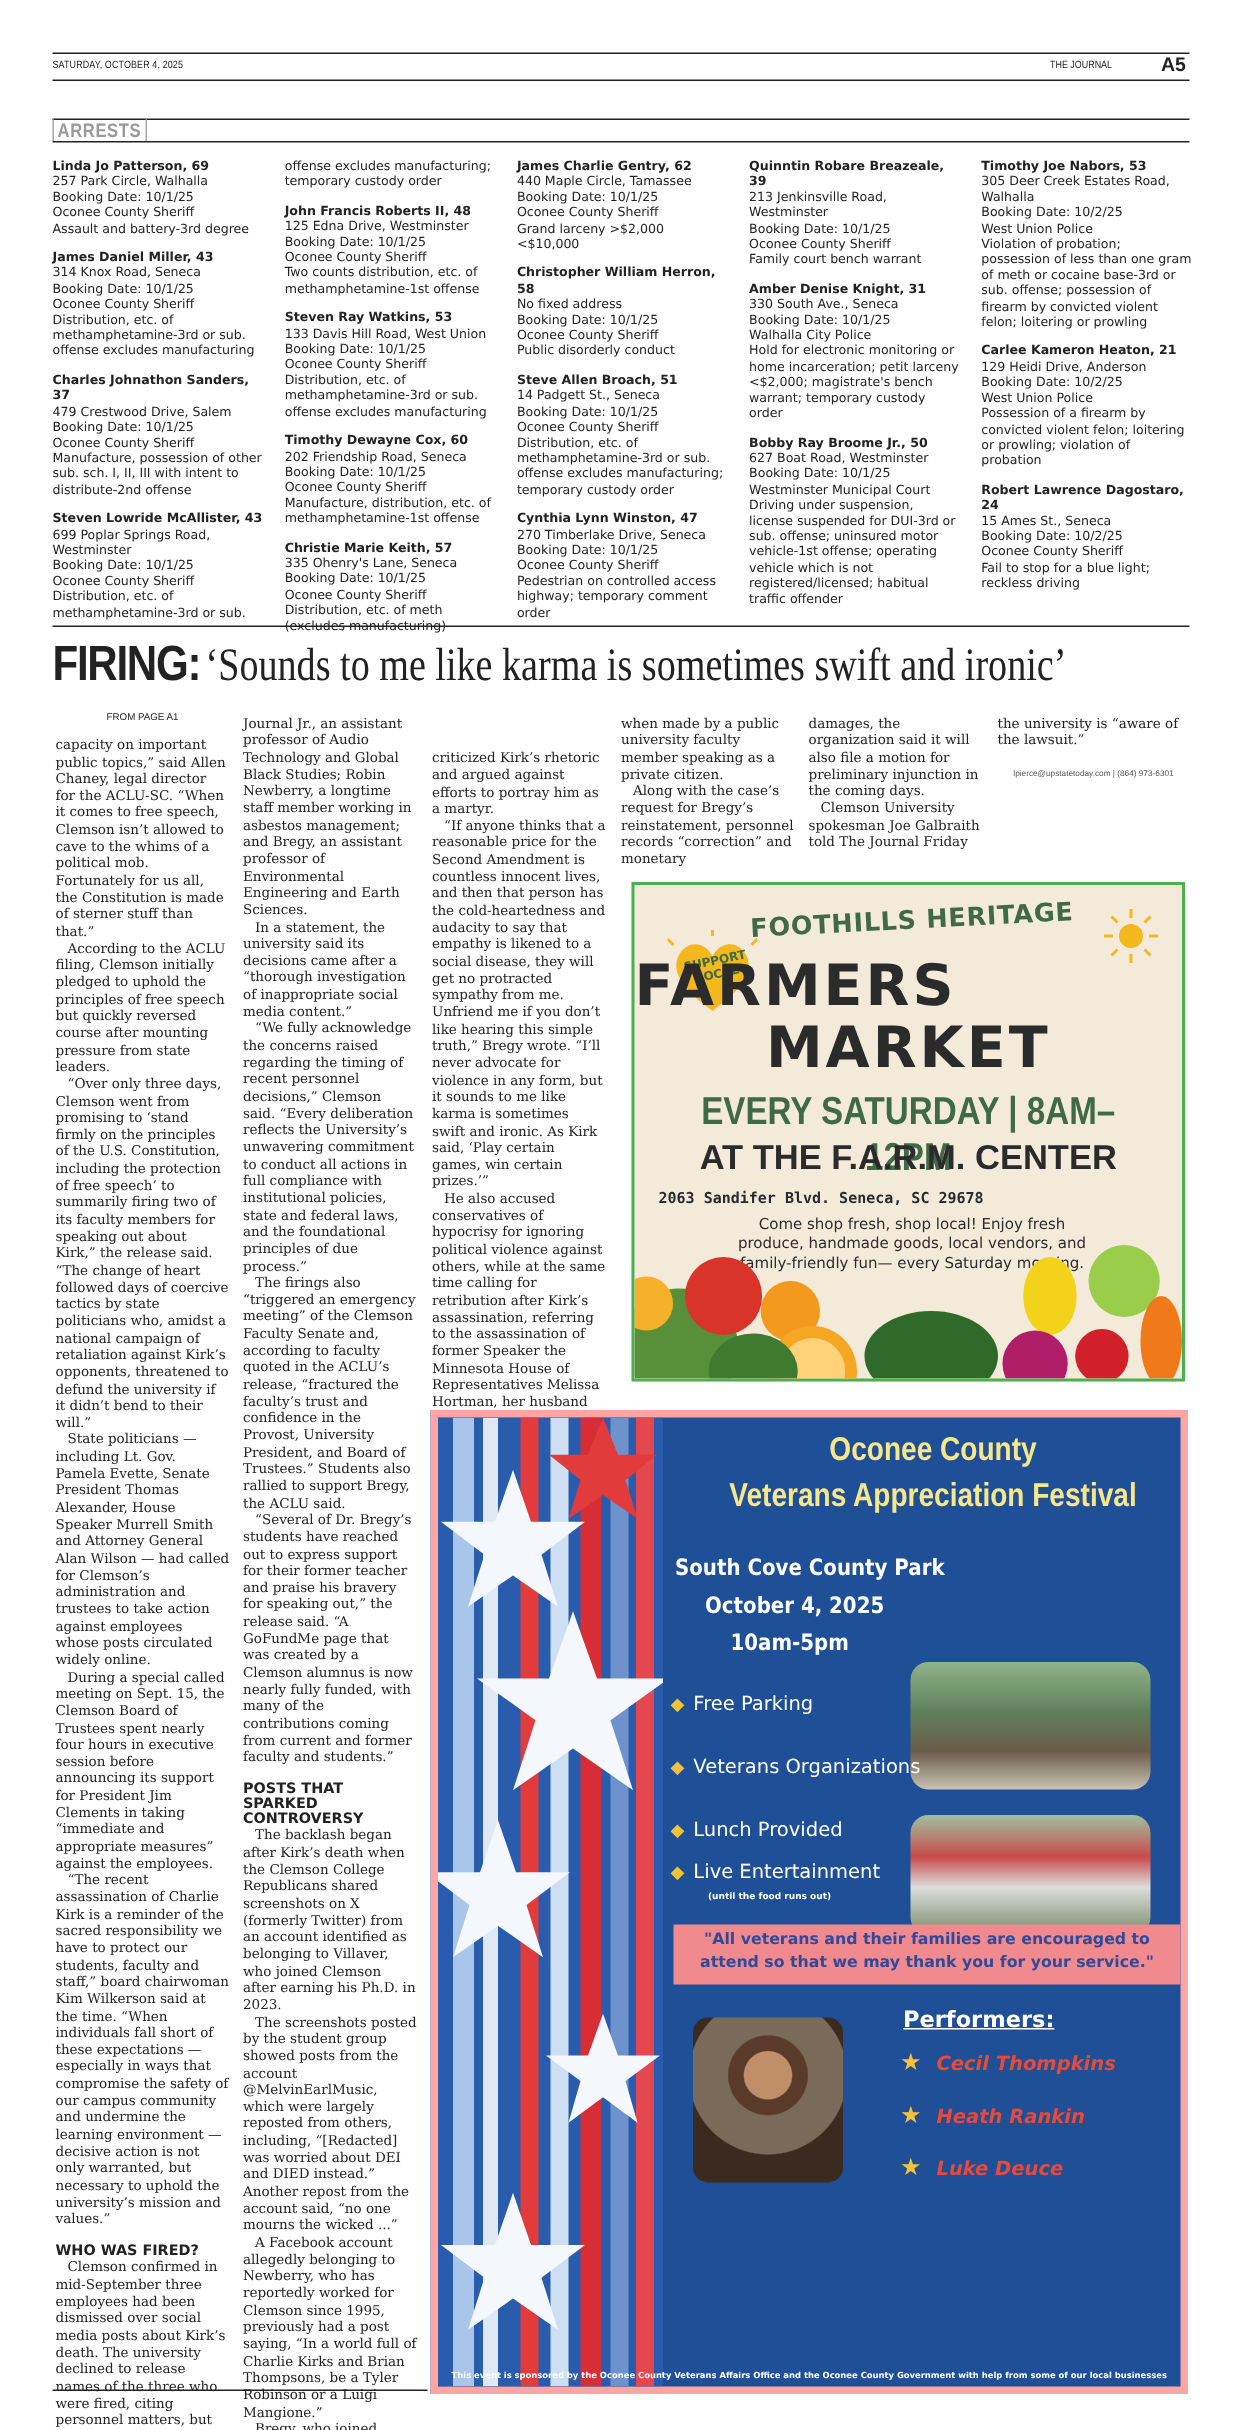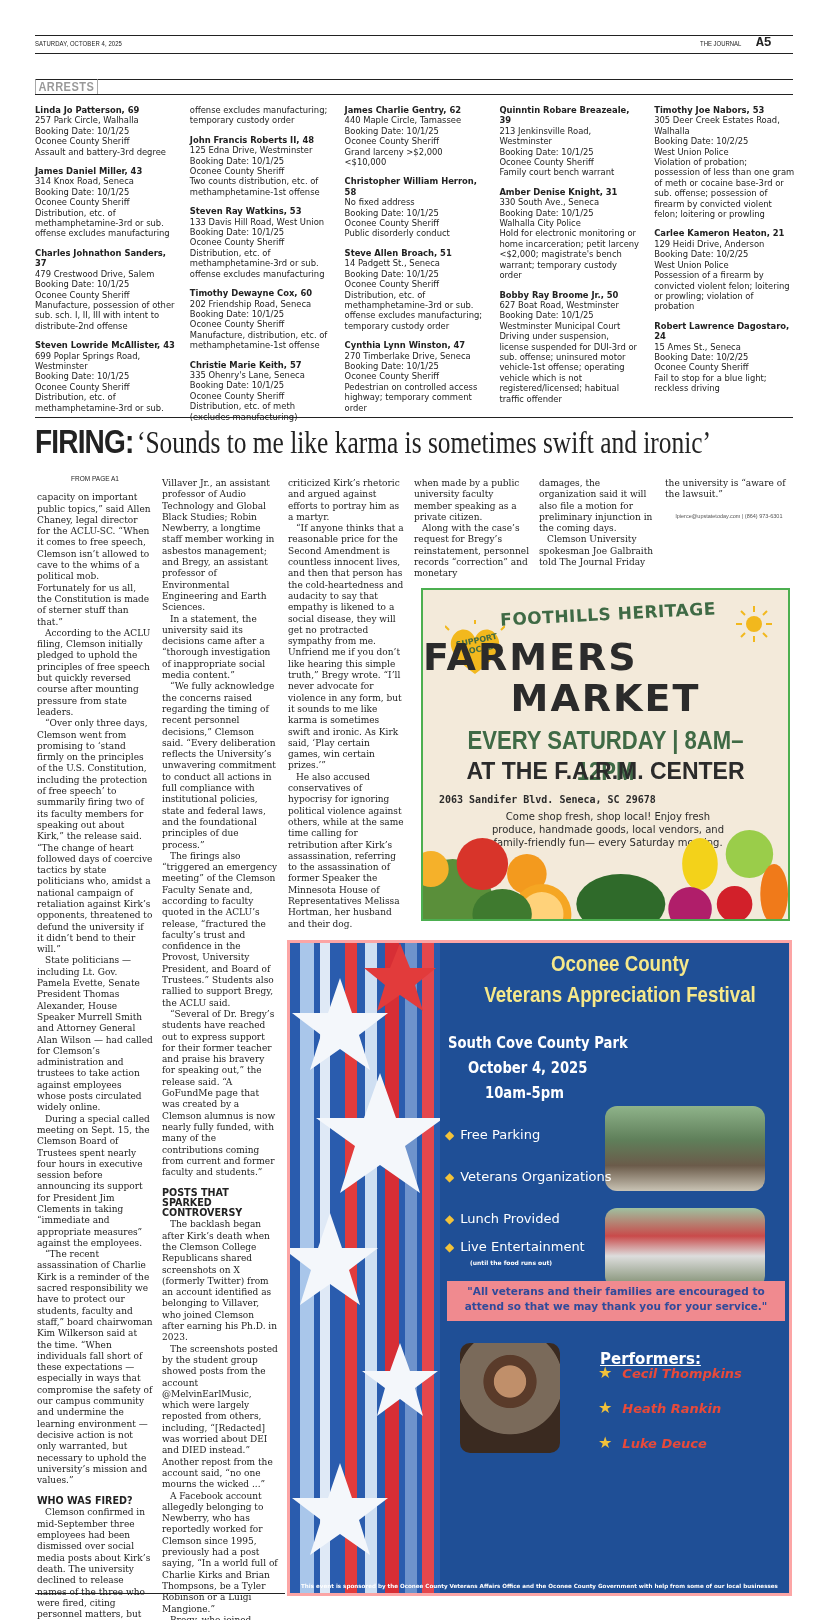--- a/index.html
+++ b/index.html
@@ -2,21 +2,21 @@
 <html><head>
 <meta charset="utf-8">
 <style>
   html,body{margin:0;padding:0;background:#fff;}
   body{width:828px;height:1620px;position:relative;overflow:hidden;color:#222;font-family:"DejaVu Serif",serif;}
   .abs{position:absolute;}
   
   .topline{left:35px;top:35px;width:758px;border-top:1.5px solid #222;}
   .hdr-date{left:35px;top:40px;font-family:"Liberation Sans",sans-serif;font-size:7px;letter-spacing:0.1px;transform:scaleX(0.85);transform-origin:left;}
   .hdr-pub{left:700px;top:40px;font-family:"Liberation Sans",sans-serif;font-size:7px;transform:scaleX(0.85);transform-origin:left;}
-  .hdr-page{left:756px;top:35px;font-family:Liberation Mono, monospace;font-size:13px;font-weight:bold;}
+  .hdr-page{left:774px;top:35px;font-family:Liberation Sans, sans-serif;font-size:13px;font-weight:bold;}
   .hdrline2{left:35px;top:53px;width:758px;border-top:1px solid #222;}
   .section-line{left:35px;top:79px;width:758px;border-top:1px solid #222;}
   .section-line2{left:35px;top:94px;width:758px;border-top:1px solid #222;}
   .section-label{left:35px;top:79px;height:15px;padding:0 3px;border-left:1px solid #999;border-right:1px solid #999;font-family:"Liberation Sans",sans-serif;font-weight:bold;font-size:13px;color:#999;letter-spacing:0.5px;line-height:15px;transform:scaleX(0.85);transform-origin:left;}
   
   .arrests{left:35px;top:105px;width:760px;column-count:5;column-gap:14px;font-family:"DejaVu Sans",sans-serif;font-size:8.4px;line-height:10.4px;color:#222;}
   .arrest{margin-bottom:9px;break-inside:auto;}
   .arrest .nm{font-weight:bold;}
   .arrest div{margin:0;}
   .divider{left:35px;top:417px;width:758px;border-top:1.5px solid #222;}
@@ -25,54 +25,54 @@
   .hl-kicker{font-family:"Liberation Sans",sans-serif;font-weight:bold;font-size:33px;letter-spacing:-1px;display:inline-block;transform:scaleX(0.85);transform-origin:left;margin-right:-24px;}
   .hl-main{font-family:"Liberation Serif",serif;display:inline-block;transform:scaleX(0.82);transform-origin:left;}
   
   .col{font-family:"DejaVu Serif",serif;font-size:9px;line-height:11.3px;color:#222;}
   .col p{margin:0;text-indent:8px;}
   .col p.first{text-indent:0;}
   .col h4{font-family:"DejaVu Sans",sans-serif;font-weight:bold;font-size:9.6px;line-height:10px;margin:10px 0 1px 0;}
   .frompage{font-family:"Liberation Sans",sans-serif;font-size:6.5px;text-align:center;margin:3px 0 8px 0;}
   .c1{left:37px;top:470px;width:116px;}
   .c2{left:162px;top:478px;width:116px;}
-  .c3{left:288px;top:478px;width:116px;}
+  .c3{left:288px;top:501px;width:116px;}
   .c4{left:414px;top:478px;width:116px;}
   .c5{left:539px;top:478px;width:116px;}
   .c6{left:665px;top:478px;width:128px;}
   .byline-contact{font-family:"Liberation Sans",sans-serif;font-size:5.5px;color:#555;text-align:center;margin-top:10px;}
   .bottomline{left:35px;top:1593px;width:250px;border-top:1px solid #222;}
   
   .fm{left:421px;top:588px;width:369px;height:333px;border:2px solid #4caf50;background:#f3eada;overflow:hidden;box-sizing:border-box;}
   .fm .foothills{position:absolute;left:70px;top:14px;width:230px;text-align:center;font-family:"DejaVu Sans",sans-serif;font-weight:bold;font-size:17px;color:#3f6a45;transform:rotate(-3deg);letter-spacing:0.5px;}
   .fm .farmers{position:absolute;left:0;width:100%;top:45px;text-align:left;font-family:"DejaVu Sans",sans-serif;font-weight:bold;font-size:38px;color:#2b2b2b;letter-spacing:2px;}
   .fm .market{position:absolute;left:0;width:100%;top:86px;text-align:center;font-family:"DejaVu Sans",sans-serif;font-weight:bold;font-size:38px;color:#2b2b2b;letter-spacing:2px;}
   .fm .sched{position:absolute;left:0;width:100%;top:135px;text-align:center;font-family:"Liberation Sans",sans-serif;font-weight:bold;font-size:26px;color:#3f6a45;transform:scaleX(0.85);}
   .fm .venue{position:absolute;left:0;width:100%;top:168px;text-align:center;font-family:"Liberation Sans",sans-serif;font-weight:bold;font-size:23px;color:#2b2b2b;}
   .fm .addr{position:absolute;left:16px;width:100%;top:204px;text-align:left;font-family:"DejaVu Sans Mono",monospace;font-weight:bold;font-size:10px;color:#2b2b2b;}
   .fm .blurb{position:absolute;left:60px;width:250px;top:220px;text-align:center;font-family:"DejaVu Sans",sans-serif;font-size:10px;line-height:13px;color:#2b2b2b;}
   .fm .heart{position:absolute;left:22px;top:30px;width:60px;height:58px;}
   .fm .heart-text{position:absolute;left:27px;top:46px;width:55px;text-align:center;font-family:"DejaVu Sans",sans-serif;font-weight:bold;font-size:8px;line-height:9px;color:#3f6a45;transform:rotate(-12deg);}
   .fm .sun{position:absolute;right:14px;top:14px;width:40px;height:40px;}
   .fm .produce{position:absolute;left:0;bottom:0;width:100%;height:100px;}
   
-  .vet{left:287px;top:940px;width:505px;height:656px;background:#1f4f96;border:3px solid #fca5a5;overflow:hidden;box-sizing:border-box;}
+  .vet{left:287px;top:940px;width:505px;height:656px;background:#1f4f96;border:5px solid #fca5a5;overflow:hidden;box-sizing:border-box;}
   .vet .flag{position:absolute;left:0;top:0;width:150px;height:100%;}
   .vet .t1{position:absolute;left:160px;width:340px;top:8px;text-align:center;font-family:"Liberation Sans",sans-serif;font-weight:bold;font-size:22px;color:#f6e88a;transform:scaleX(0.85);}
   .vet .t2{position:absolute;left:150px;width:360px;top:39px;text-align:center;font-family:"Liberation Sans",sans-serif;font-weight:bold;font-size:22px;color:#f6e88a;transform:scaleX(0.85);}
   .vet .loc{position:absolute;left:158px;top:91px;font-family:"DejaVu Sans",sans-serif;font-weight:bold;font-size:15px;color:#fff;transform:scaleX(0.88);transform-origin:left;}
   .vet .date{position:absolute;left:178px;top:116px;font-family:"DejaVu Sans",sans-serif;font-weight:bold;font-size:15px;color:#fff;transform:scaleX(0.88);transform-origin:left;}
   .vet .time{position:absolute;left:195px;top:141px;font-family:"DejaVu Sans",sans-serif;font-weight:bold;font-size:15px;color:#fff;transform:scaleX(0.88);transform-origin:left;}
   .vet .photo1{position:absolute;left:315px;top:163px;width:160px;height:85px;border-radius:12px;background:linear-gradient(180deg,#8fb38a 0%,#5f7f5a 40%,#6b5b4a 70%,#c9c3b4 100%);}
   .vet .photo2{position:absolute;left:315px;top:265px;width:160px;height:80px;border-radius:12px;background:linear-gradient(180deg,#9fc1a0 0%,#c94a4a 35%,#ddd 60%,#7a8a6a 100%);}
   .vet .feat{position:absolute;left:155px;font-family:"DejaVu Sans",sans-serif;font-weight:normal;font-size:13px;color:#fff;}
   .vet .feat .dia{color:#f2c23a;margin-right:6px;font-size:12px;}
   .vet .feat-sub{position:absolute;left:180px;top:316px;font-family:"DejaVu Sans",sans-serif;font-weight:bold;font-size:6px;color:#fff;}
   .vet .quote{position:absolute;left:157px;top:338px;width:338px;height:40px;background:#f08a8f;box-sizing:border-box;padding:3px 4px;text-align:center;font-family:"DejaVu Sans",sans-serif;font-weight:bold;font-size:10.5px;line-height:15px;color:#2f4a9a;}
-  .vet .perf-head{position:absolute;left:310px;top:392px;font-family:"DejaVu Sans",sans-serif;font-weight:bold;font-size:15px;color:#fff;text-decoration:underline;margin-top:15px;}
+  .vet .perf-head{position:absolute;left:310px;top:392px;font-family:"DejaVu Sans",sans-serif;font-weight:bold;font-size:15px;color:#fff;text-decoration:underline;}
   .vet .perf{position:absolute;left:308px;font-family:"DejaVu Sans",sans-serif;font-style:italic;font-weight:bold;font-size:13px;color:#e84a3a;}
   .vet .perf .star{color:#f2c23a;font-style:normal;margin-right:10px;font-size:16px;}
   .vet .photo3{position:absolute;left:170px;top:400px;width:100px;height:110px;border-radius:10px;background:radial-gradient(circle at 50% 35%,#c08f6a 0 18%,#5a3b2a 19% 30%,#7a6a5a 31% 60%,#3a2a20 61%);}
   .vet .sponsor{position:absolute;left:0;width:100%;bottom:4px;text-align:center;font-family:"DejaVu Sans",sans-serif;font-weight:bold;font-size:5.6px;color:#fff;}
 </style>
 </head>
 <body>
 
 <div class="abs topline"></div>
 <div class="abs hdr-date">SATURDAY, OCTOBER 4, 2025</div>
@@ -231,21 +231,21 @@
       <p>“The recent assassination of Charlie Kirk is a reminder of the sacred responsibility we have to protect our students, faculty and staff,” board chairwoman Kim Wilkerson said at the time. “When individuals fall short of these expectations — especially in ways that compromise the safety of our campus community and undermine the learning environment — decisive action is not only warranted, but necessary to uphold the university’s mission and values.”</p>
     </div>
   <h4>WHO WAS FIRED?</h4>
   <div>
       <p>Clemson confirmed in mid-September three employees had been dismissed over social media posts about Kirk’s death. The university declined to release names of the three who were fired, citing personnel matters, but three faculty directory listings that were previously available on Clemson’s website are no longer accessible: Dr. Melvin Earl</p>
     </div>
 </div>
 
 <div class="abs col c2">
   <div>
-      <p class="first">Villaver Jr., an assistant professor of Audio Technology and Global Black Studies; Robin Newberry, a longtime staff member working in asbestos management; and Bregy, an assistant professor of Environmental Engineering and Earth Sciences.</p>
+      <p class="first">Journal Jr., an assistant professor of Audio Technology and Global Black Studies; Robin Newberry, a longtime staff member working in asbestos management; and Bregy, an assistant professor of Environmental Engineering and Earth Sciences.</p>
       <p>In a statement, the university said its decisions came after a “thorough investigation of inappropriate social media content.”</p>
       <p>“We fully acknowledge the concerns raised regarding the timing of recent personnel decisions,” Clemson said. “Every deliberation reflects the University’s unwavering commitment to conduct all actions in full compliance with institutional policies, state and federal laws, and the foundational principles of due process.”</p>
       <p>The firings also “triggered an emergency meeting” of the Clemson Faculty Senate and, according to faculty quoted in the ACLU’s release, “fractured the faculty’s trust and confidence in the Provost, University President, and Board of Trustees.” Students also rallied to support Bregy, the ACLU said.</p>
       <p>“Several of Dr. Bregy’s students have reached out to express support for their former teacher and praise his bravery for speaking out,” the release said. “A GoFundMe page that was created by a Clemson alumnus is now nearly fully funded, with many of the contributions coming from current and former faculty and students.”</p>
     </div>
   <h4>POSTS THAT SPARKED CONTROVERSY</h4>
   <div>
       <p>The backlash began after Kirk’s death when the Clemson College Republicans shared screenshots on X (formerly Twitter) from an account identified as belonging to Villaver, who joined Clemson after earning his Ph.D. in 2023.</p>
       <p>The screenshots posted by the student group showed posts from the account @MelvinEarlMusic, which were largely reposted from others, including, “[Redacted] was worried about DEI and DIED instead.” Another repost from the account said, “no one mourns the wicked ...”</p>
       <p>A Facebook account allegedly belonging to Newberry, who has reportedly worked for Clemson since 1995, previously had a post saying, “In a world full of Charlie Kirks and Brian Thompsons, be a Tyler Robinson or a Luigi Mangione.”</p>

